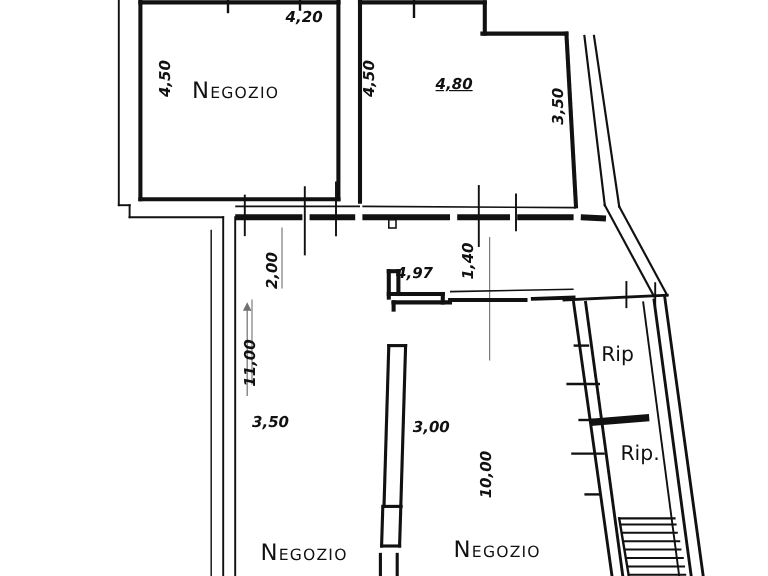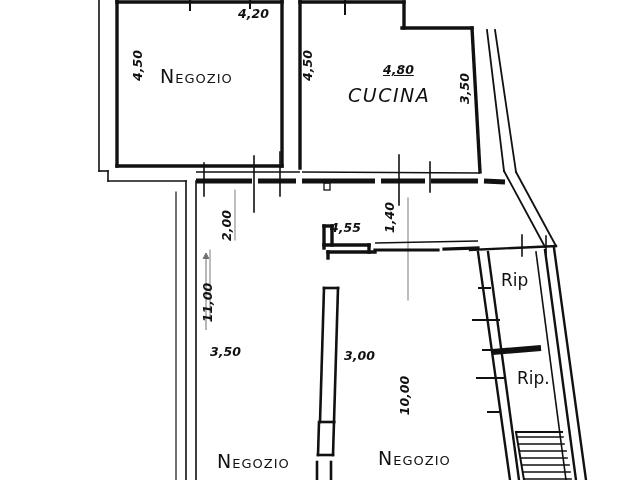--- a/index.html
+++ b/index.html
@@ -229,45 +229,44 @@
 
     <g fill="none" stroke="#111111" stroke-width="1.6" stroke-linecap="square">
       <path d="M 522 235 L 522 256"></path>
       <path d="M 546 236 L 546 254"></path>
     </g>
 
   </svg>
 
   <div class="room-label label-negozio" style="left:160px; top:65px;">Negozio</div>
 
-  <div class="room-label label-cucina" style="left:348px; top:84px;">CUCINA</div>
 
   <div class="room-label label-negozio" style="left:217px; top:450px;">Negozio</div>
 
   <div class="room-label label-negozio" style="left:378px; top:447px;">Negozio</div>
 
-  <div class="room-label label-rip" style="left:501px; top:270px;">Rip</div>
+  <div class="room-label label-rip" style="left:501px; top:286px;">Rip</div>
 
   <div class="room-label label-rip" style="left:517px; top:368px;">Rip.</div>
 
   <div class="dim" style="left:202px; top:6px;margin-left:36px;">4,20</div>
 
   <div class="dim dim-vert" style="left:122px; top:58px;">4,50</div>
 
   <div class="dim dim-vert" style="left:292px; top:58px;">4,50</div>
 
-  <div class="dim" style="left:383px; top:62px;text-decoration:underline;">4,80</div>
+  <div class="dim" style="left:363px; top:62px;text-decoration:underline;">4,80</div>
 
   <div class="dim dim-vert" style="left:449px; top:81px;">3,50</div>
 
   <div class="dim dim-vert" style="left:211px; top:218px;">2,00</div>
 
   <div class="dim dim-vert" style="left:374px; top:210px;">1,40</div>
 
-  <div class="dim" style="left:330px; top:220px;">4,55</div>
+  <div class="dim" style="left:330px; top:220px;">4,97</div>
 
   <div class="dim dim-vert" style="left:188px; top:295px;">11,00</div>
 
   <div class="dim" style="left:210px; top:344px;">3,50</div>
 
   <div class="dim" style="left:344px; top:348px;">3,00</div>
 
   <div class="dim dim-vert" style="left:385px; top:388px;">10,00</div>
 
 </div>

